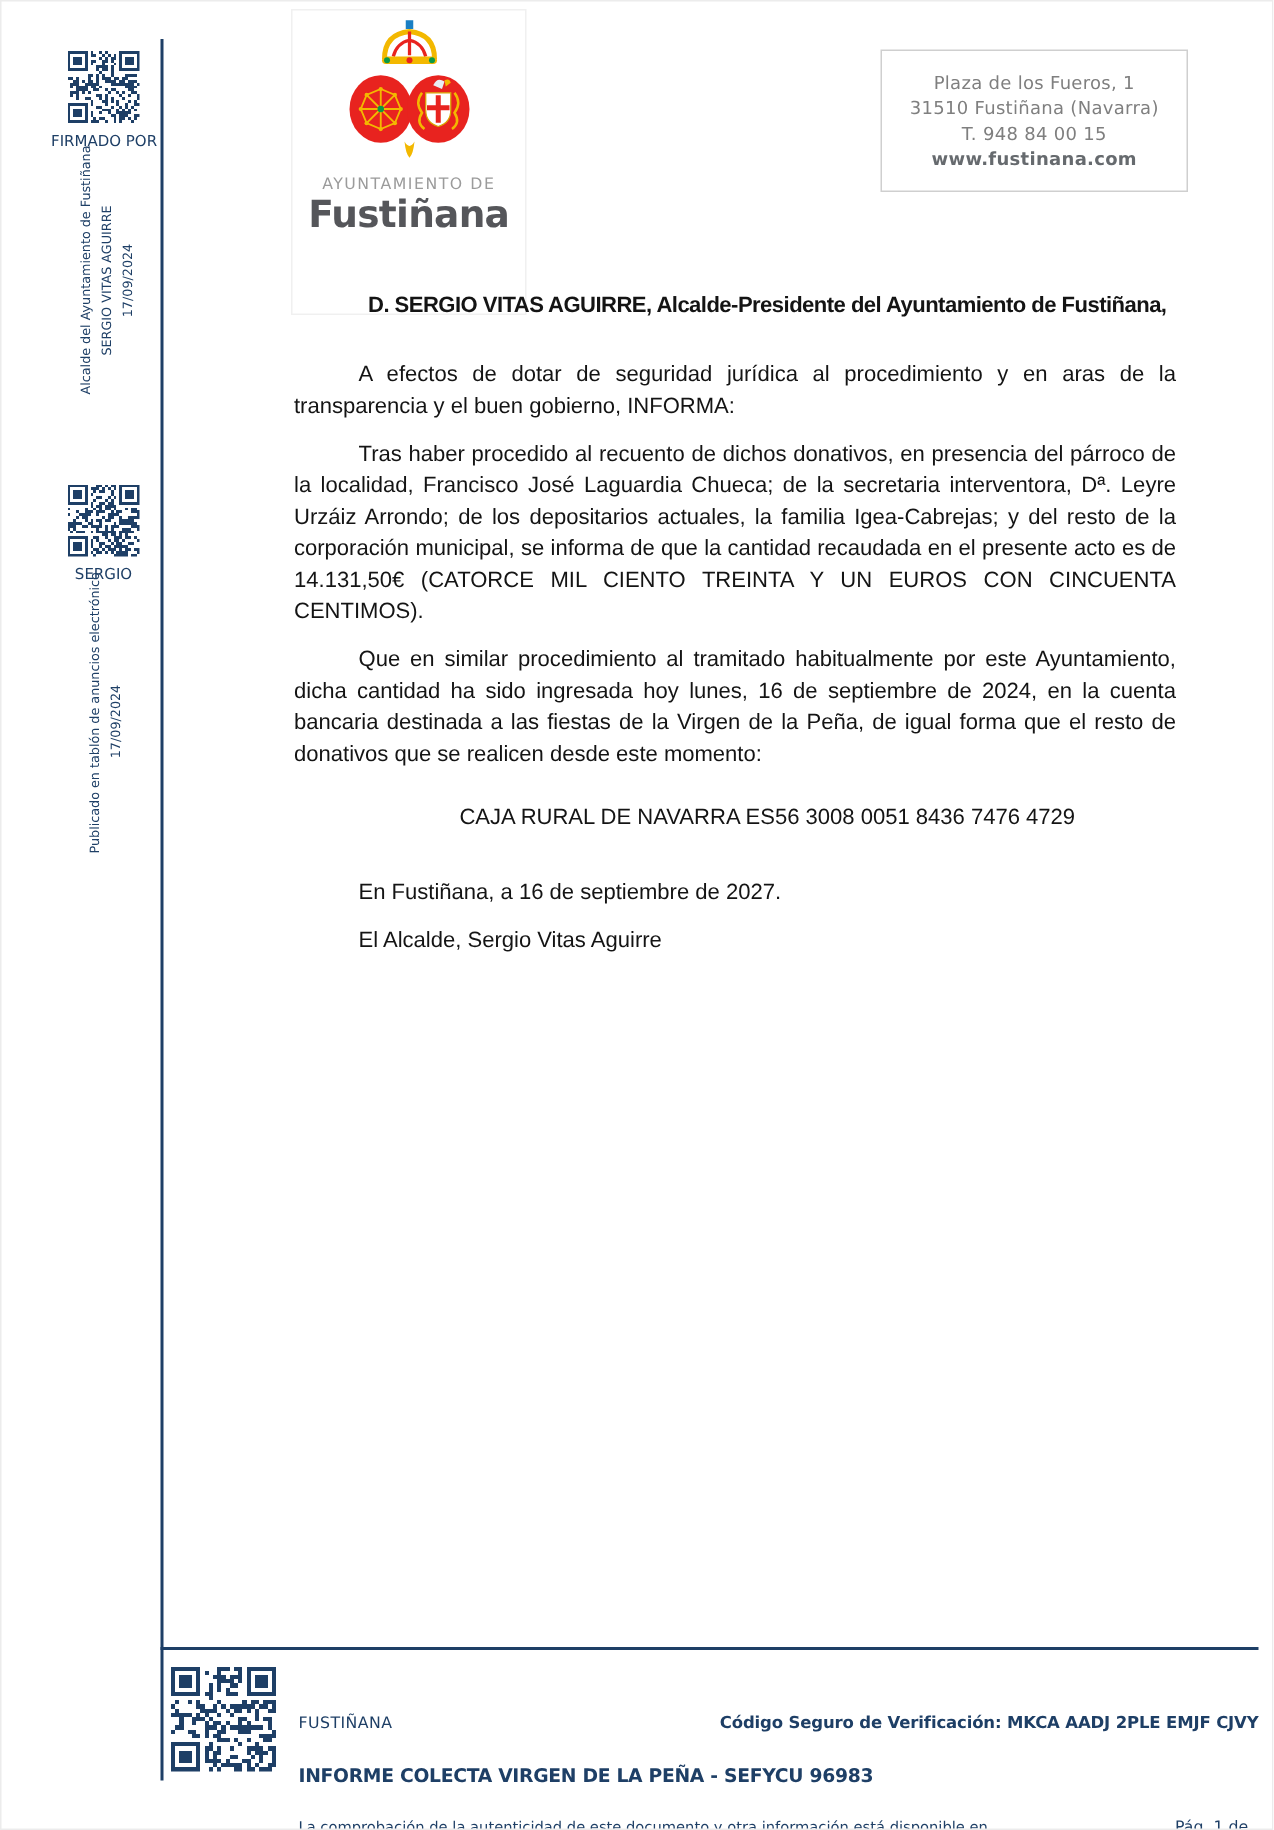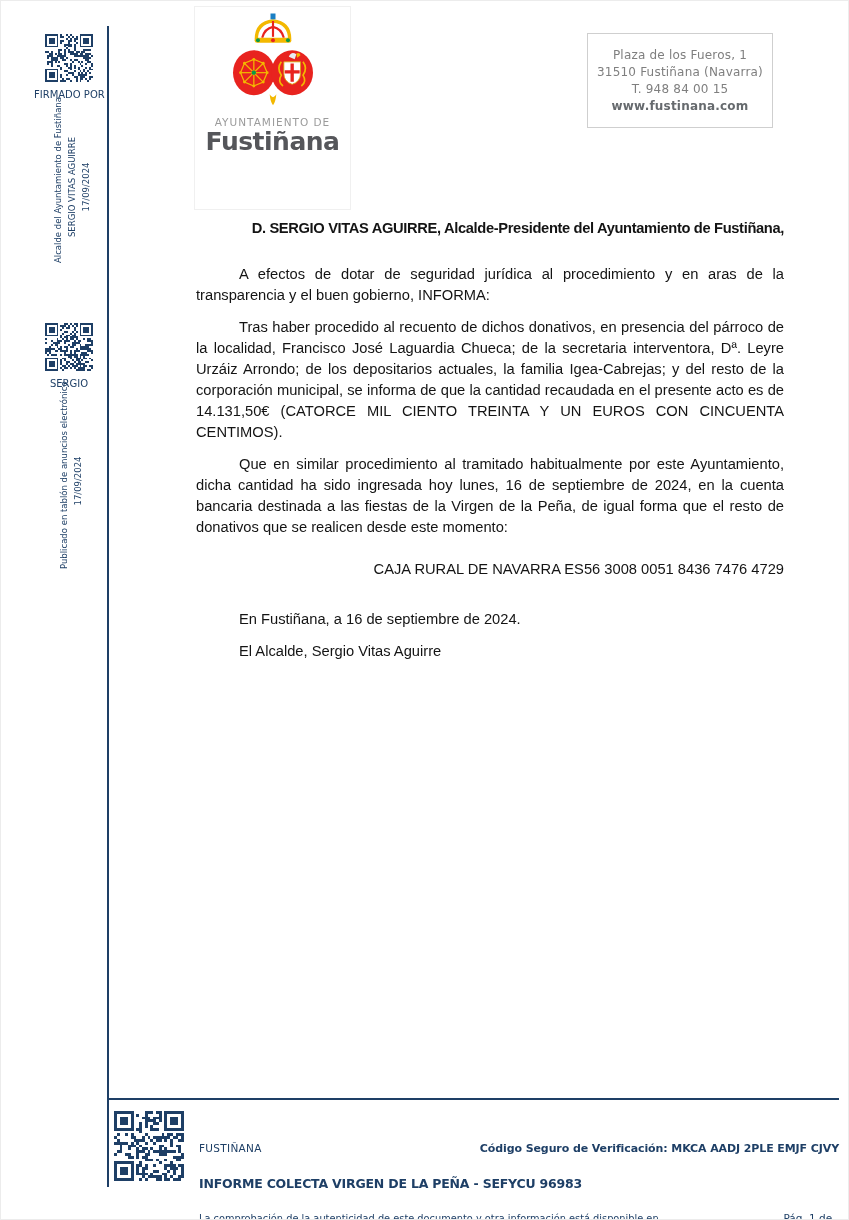--- a/index.html
+++ b/index.html
@@ -35,34 +35,34 @@
   .logo-art{margin-top:4px;}
   .logo-org{
     font-family:"DejaVu Sans",sans-serif;font-size:10.5px;letter-spacing:1px;
     color:#9b9b9b;margin-top:1px;
   }
   .logo-name{
     font-family:"DejaVu Sans",sans-serif;font-size:25px;font-weight:bold;
     color:#55565a;line-height:28px;letter-spacing:-0.5px;
   }
   .addr-box{
-    position:absolute;left:586px;top:32px;width:186px;height:95px;border:1px solid #cfcfcf;
+    position:absolute;left:586px;top:32px;width:205px;height:95px;border:1px solid #cfcfcf;
     box-sizing:border-box;display:flex;flex-direction:column;justify-content:center;
     text-align:center;color:#7f7f7f;font-family:"DejaVu Sans",sans-serif;
     font-size:12px;line-height:17px;letter-spacing:0.2px;
   }
   .addr-web{font-weight:bold;color:#666a6e;}
   
   .doc{
     position:absolute;left:195px;top:193px;width:588px;
     font-size:14.7px;line-height:21px;color:#141414;text-align:justify;
   }
   .doc p{margin:0 0 11px 0;text-indent:43px;}
-  .doc .heading{font-weight:bold;margin-bottom:25px;white-space:nowrap;letter-spacing:-0.35px;text-align:right;margin-top:24px;}
-  .doc .bank{margin-top:21px;text-align:right;}
+  .doc .heading{font-weight:bold;margin-bottom:25px;white-space:nowrap;letter-spacing:-0.35px;text-align:center;}
+  .doc .bank{margin-top:21px;text-align:center;}
   .doc .date{margin-top:29px;text-align:left;}
   .doc .signoff{margin-top:10px;text-align:left;}
   
   .f-line{position:absolute;left:106px;top:1097px;width:732px;height:2px;background:#1e3f66;}
   .f-qr{position:absolute;left:113px;top:1110px;width:70px;height:70px;}
   .f-text{position:absolute;left:198px;top:1102px;width:640px;color:#1e3f66;font-family:"DejaVu Sans",sans-serif;}
   .f-row1{display:flex;justify-content:space-between;align-items:baseline;}
   .f-muni{font-size:10.5px;letter-spacing:0.3px;}
   .f-csv{font-size:11px;font-weight:bold;letter-spacing:-0.1px;margin-top:39px;}
   .f-title{margin-top:21px;font-size:12.5px;font-weight:bold;letter-spacing:-0.2px;}
@@ -582,21 +582,21 @@
     <div>T. 948 84 00 15</div>
     <div class="addr-web">www.fustinana.com</div>
   </div>
 
   <div class="doc">
     <p class="heading">D. SERGIO VITAS AGUIRRE, Alcalde-Presidente del Ayuntamiento de Fustiñana,</p>
     <p>A efectos de dotar de seguridad jurídica al procedimiento y en aras de la transparencia y el buen gobierno, INFORMA:</p>
     <p>Tras haber procedido al recuento de dichos donativos, en presencia del párroco de la localidad, Francisco José Laguardia Chueca; de la secretaria interventora, Dª. Leyre Urzáiz Arrondo; de los depositarios actuales, la familia Igea-Cabrejas; y del resto de la corporación municipal, se informa de que la cantidad recaudada en el presente acto es de 14.131,50€ (CATORCE MIL CIENTO TREINTA Y UN EUROS CON CINCUENTA CENTIMOS).</p>
     <p>Que en similar procedimiento al tramitado habitualmente por este Ayuntamiento, dicha cantidad ha sido ingresada hoy lunes, 16 de septiembre de 2024, en la cuenta bancaria destinada a las fiestas de la Virgen de la Peña, de igual forma que el resto de donativos que se realicen desde este momento:</p>
     <p class="bank">CAJA RURAL DE NAVARRA ES56 3008 0051 8436 7476 4729</p>
-    <p class="date">En Fustiñana, a 16 de septiembre de 2024.</p>
+    <p class="date">En Fustiñana, a 16 de septiembre de 2027.</p>
     <p class="signoff">El Alcalde, Sergio Vitas Aguirre</p>
   </div>
 
   <div class="f-line"></div>
   <svg class="qr f-qr" viewBox="0 0 100 100" shape-rendering="crispEdges">
       <g fill="#1e3f66">
         <rect x="44.00" y="0.00" width="4.00" height="4.00"></rect>
         <rect x="48.00" y="0.00" width="4.00" height="4.00"></rect>
         <rect x="52.00" y="0.00" width="4.00" height="4.00"></rect>
         <rect x="60.00" y="0.00" width="4.00" height="4.00"></rect>

